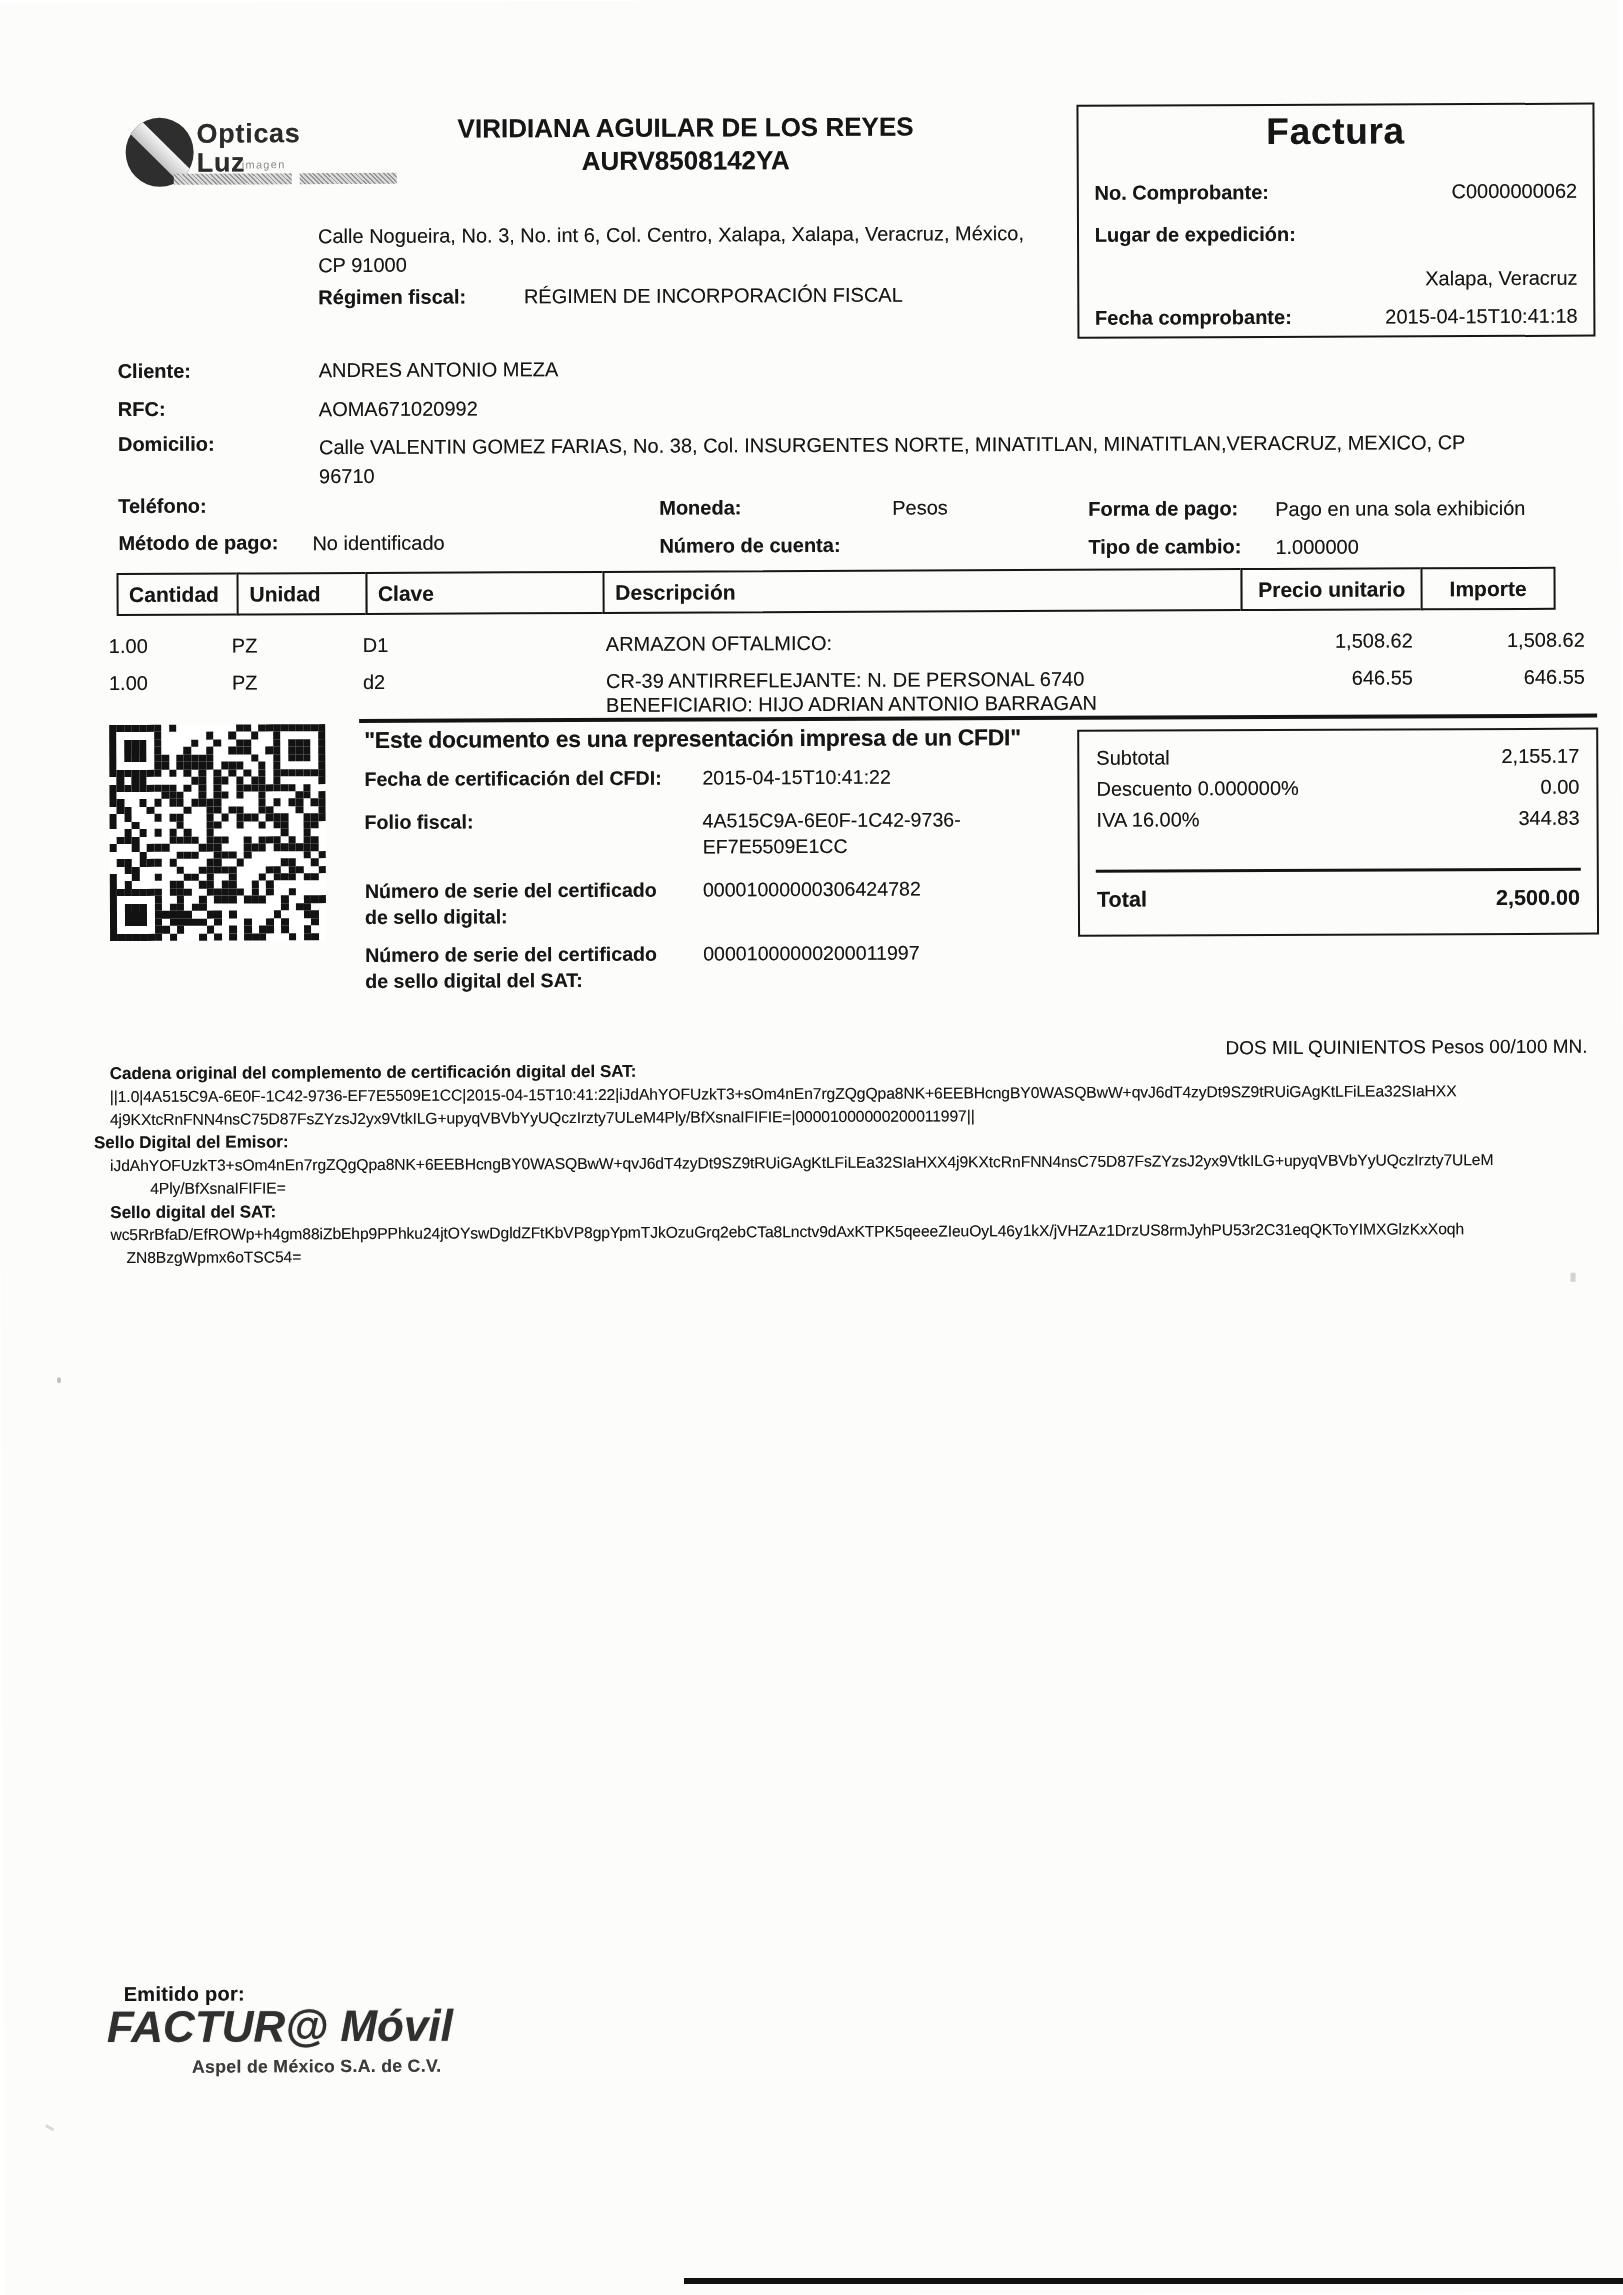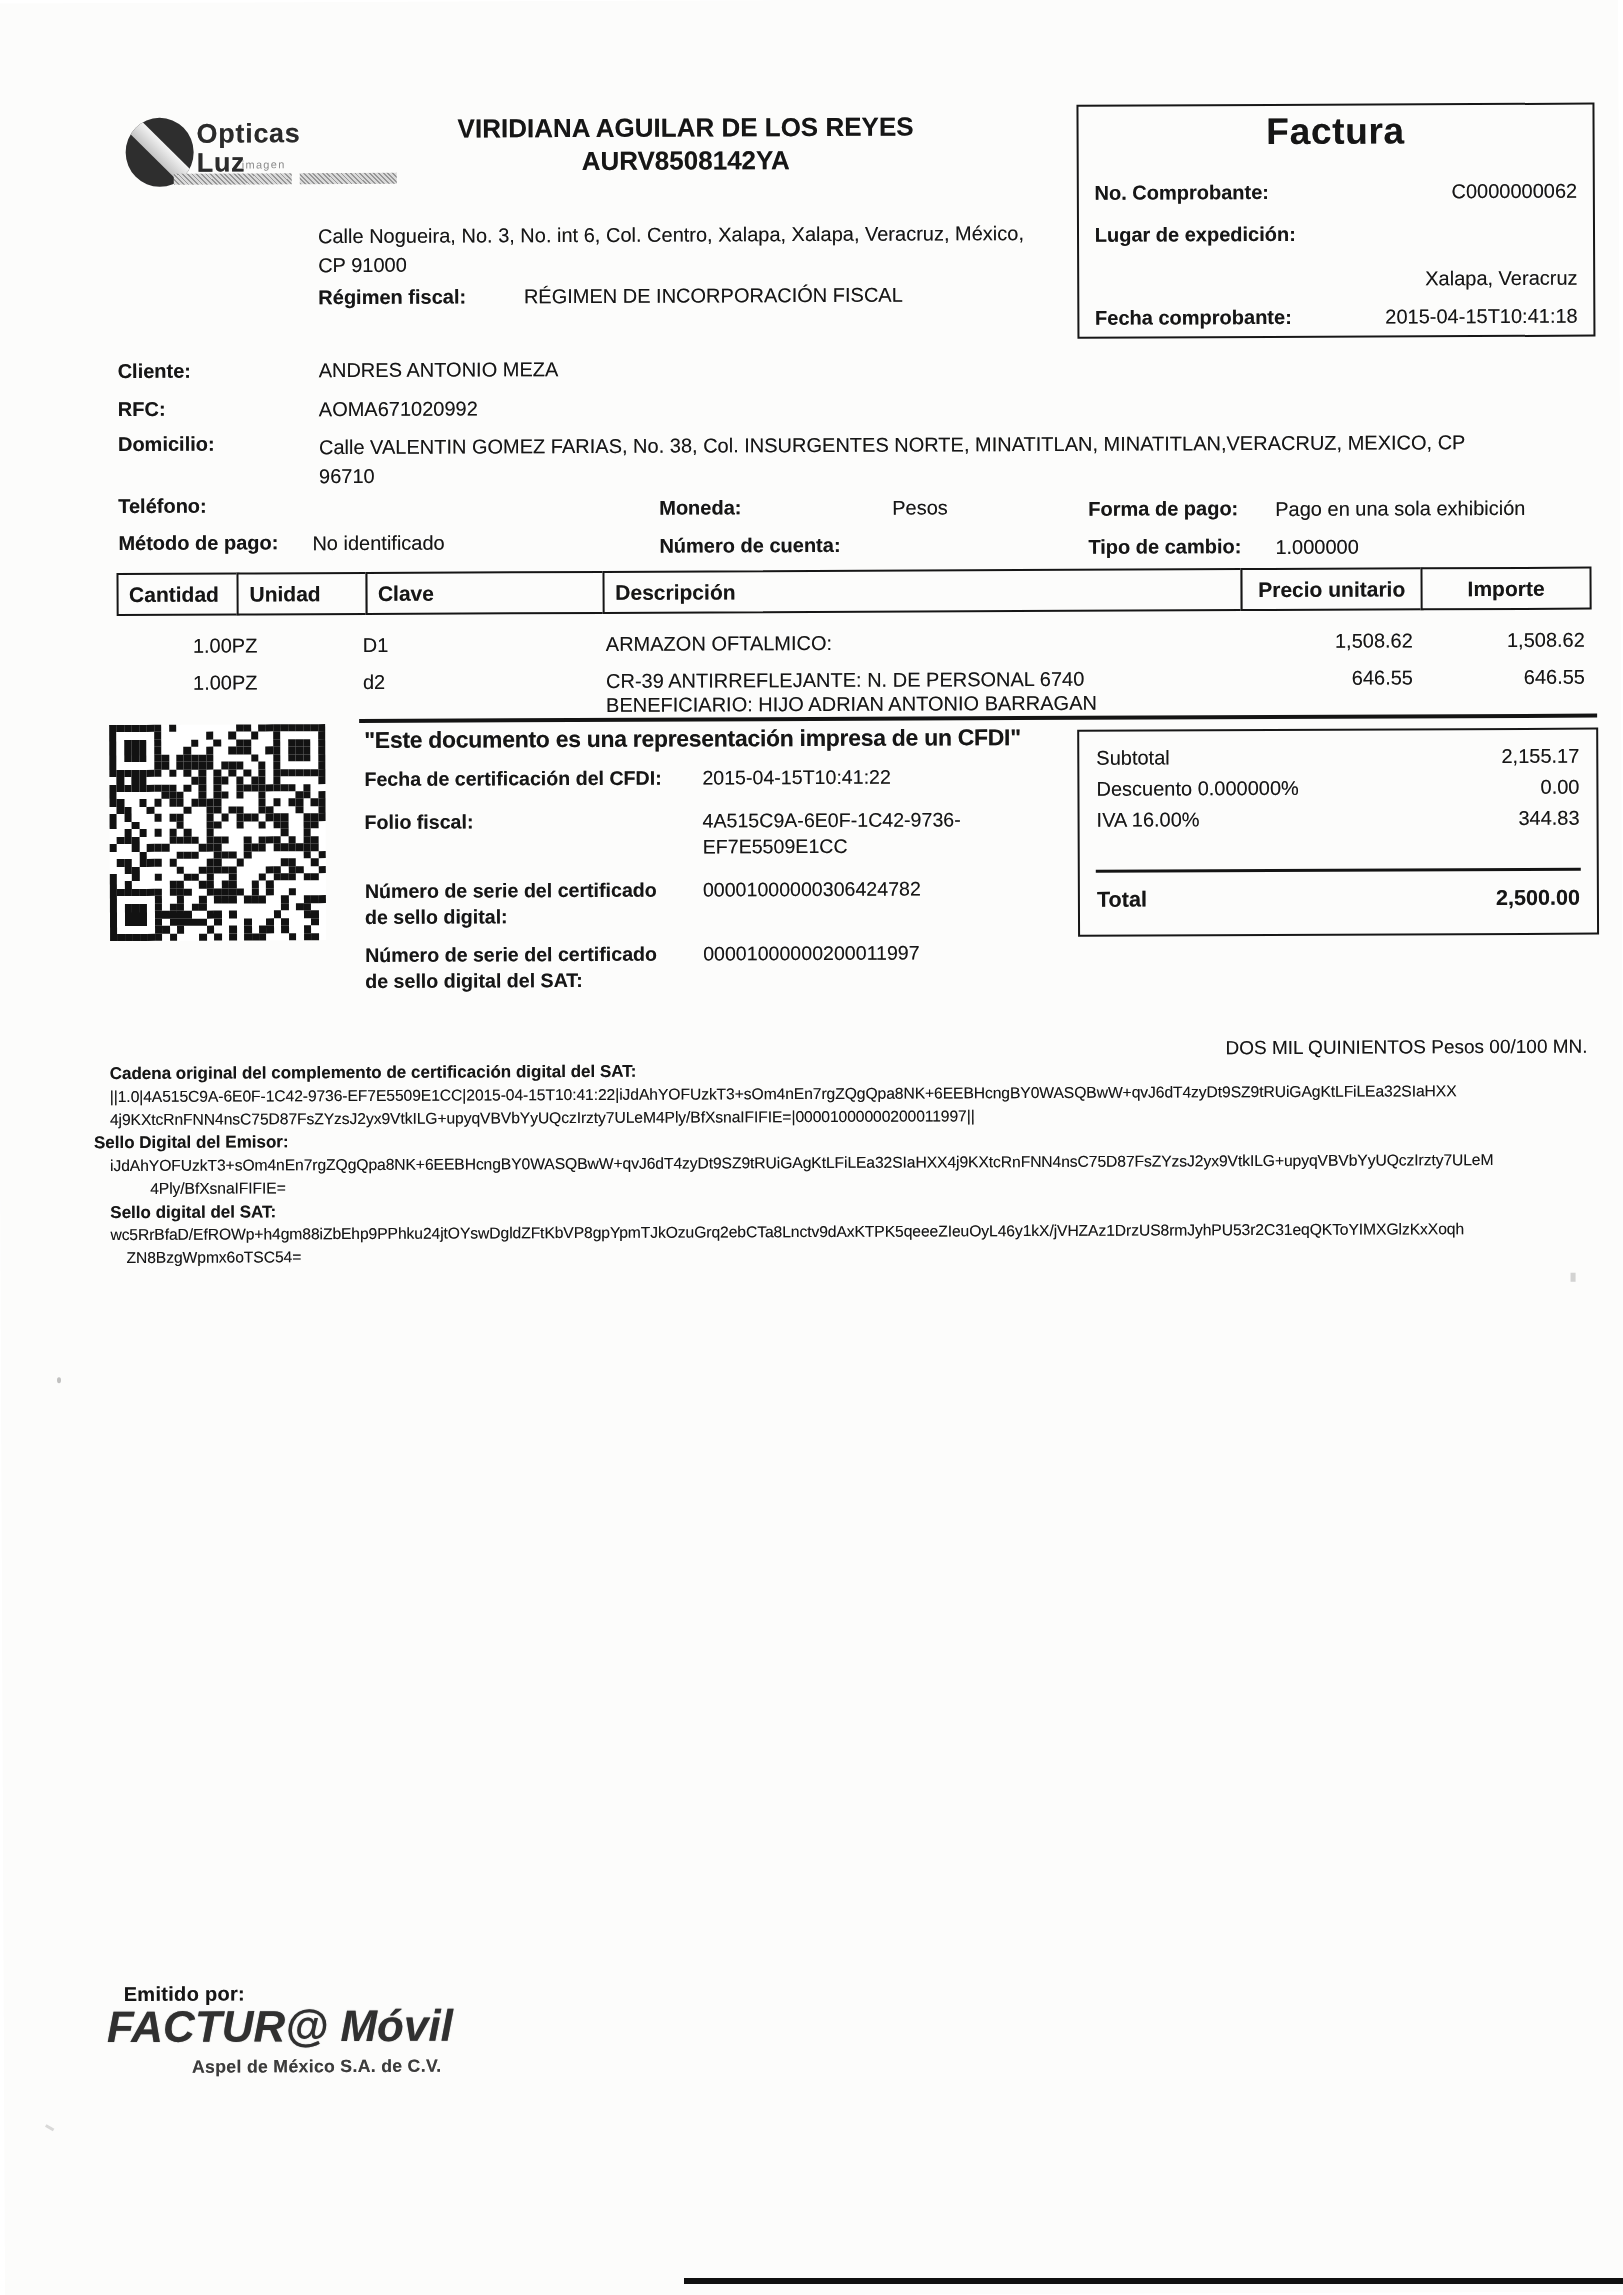--- a/index.html
+++ b/index.html
@@ -48,24 +48,24 @@
 
   
   .f31{font-size:20px;}
 
   
   #thead{left:111px;top:570px;display:flex;}
   .th{border:2.6px solid #161616;box-sizing:border-box;height:43px;font-size:21px;font-weight:bold;
       padding:7.9px 0 0 10.5px;margin-left:-2.6px;background:#fcfcfb;}
   .th:first-child{margin-left:8px;}
   .th.c1{width:123px;} .th.c2{width:131px;} .th.c3{width:240px;} .th.c4{width:640px;}
-  .th.c5{width:183px;text-align:center;padding-left:0;} .th.c6{width:171px;text-align:center;padding-left:0;}
+  .th.c5{width:183px;text-align:center;padding-left:0;} .th.c6{width:135px;text-align:center;padding-left:0;}
   .trow{position:absolute;left:0;top:0;width:1623px;font-size:20px;}
   .cell{position:absolute;white-space:nowrap;}
-  .col-cant{left:124px;width:110px;text-align:right;}
+  .col-cant{left:111px;width:110px;}
   .col-unid{left:234px;}
   .col-clave{left:365px;}
   .col-desc{left:608px;line-height:23.6px;}
   .col-precio{left:1245px;width:170px;text-align:right;}
   .col-imp{left:1427px;width:160px;text-align:right;}
 
   
   .section-line{left:361px;top:717px;width:1238px;height:3.9px;background:#141414;}
 
   

